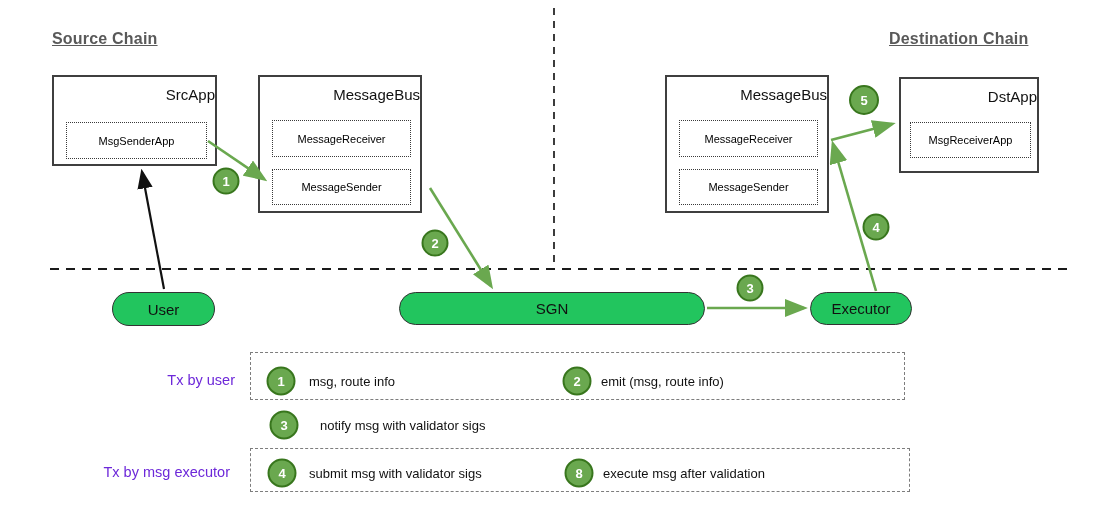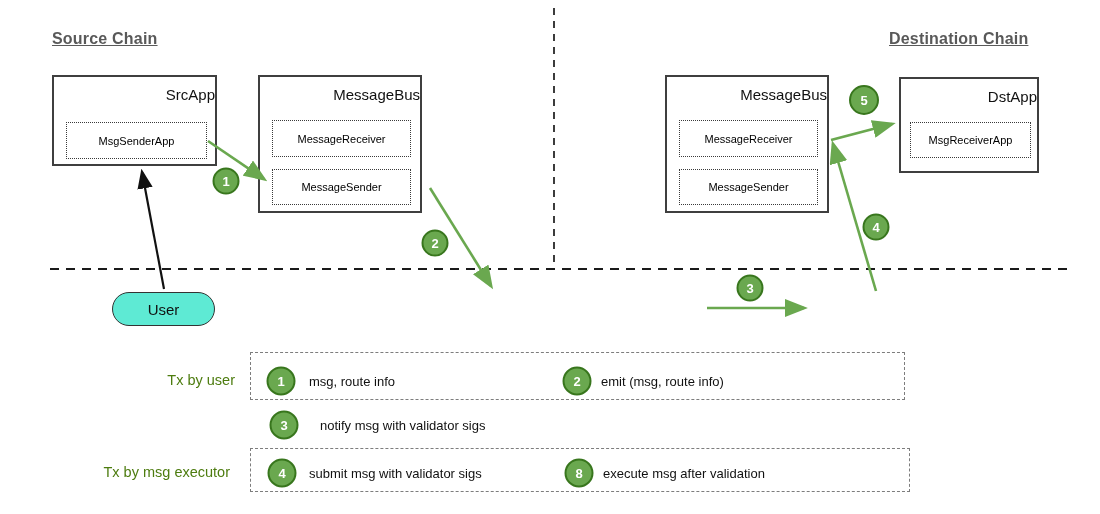--- a/index.html
+++ b/index.html
@@ -15,36 +15,36 @@
     position:absolute;background:#ffffff;border:2px solid #3f3f3f;box-sizing:border-box;
   }
   .node-title{
     position:absolute;top:9px;left:0;right:0;text-align:right;font-size:15px;color:#111;
   }
   .inner-box{
     position:absolute;border:1.4px dotted #3a3a3a;background:#fff;box-sizing:border-box;
     display:flex;align-items:center;justify-content:center;font-size:11px;color:#000000;
   }
   .pill{
-    position:absolute;background:#5eead4;border:1.6px solid #333;border-radius:17px;
+    position:absolute;background:#22c55e;border:1.6px solid #333;border-radius:17px;
     box-sizing:border-box;display:flex;align-items:center;justify-content:center;
     font-size:15px;color:#111;
   }
   .badge{
     position:absolute;width:27px;height:27px;border-radius:50%;
     background:#6aa84f;border:2px solid #38761d;box-sizing:border-box;
     display:flex;align-items:center;justify-content:center;
     color:#ffffff;font-size:13px;font-weight:bold;
     transform:translate(-50%,-50%);
   }
   .legend-box{
     position:absolute;border:1.6px dashed #7d7d7d;box-sizing:border-box;background:transparent;
   }
   .legend-label{
-    position:absolute;font-size:14.5px;color:#4d7c0f;white-space:nowrap;
+    position:absolute;font-size:14.5px;color:#6d28d9;white-space:nowrap;
   }
   .legend-text{
     position:absolute;font-size:13px;color:#111;white-space:nowrap;transform:translateY(-50%);
   }
   svg.overlay{position:absolute;left:0;top:0;pointer-events:none;}
 </style>
 </head>
 <body>
 
 <div id="canvas">
@@ -68,20 +68,22 @@
     <div class="inner-box" style="left:12px;top:43px;width:139px;height:37px;">MessageReceiver</div>
     <div class="inner-box" style="left:12px;top:92px;width:139px;height:36px;">MessageSender</div>
   </div>
 
   <div class="node-box" style="left:887px;top:77px;width:140px;height:96px;">
     <div class="node-title">DstApp</div>
     <div class="inner-box" style="left:9px;top:43px;width:121px;height:36px;">MsgReceiverApp</div>
   </div>
 
   <div class="pill" style="left:100px;top:292px;width:103px;height:34px;">User</div>
+  <div class="pill" style="left:387px;top:292px;width:306px;height:33px;">SGN</div>
+  <div class="pill" style="left:798px;top:292px;width:102px;height:33px;">Executor</div>
 
   <svg class="overlay" width="1100" height="514" viewBox="0 0 1100 514">
     <defs>
       <marker id="ah-green" markerWidth="9" markerHeight="7" refX="7.5" refY="3.5" orient="auto">
         <path d="M0,0 L9,3.5 L0,7 z" fill="#6aa84f"></path>
       </marker>
       <marker id="ah-black" markerWidth="9" markerHeight="7" refX="7.5" refY="3.5" orient="auto">
         <path d="M0,0 L9,3.5 L0,7 z" fill="#111111"></path>
       </marker>
     </defs>

